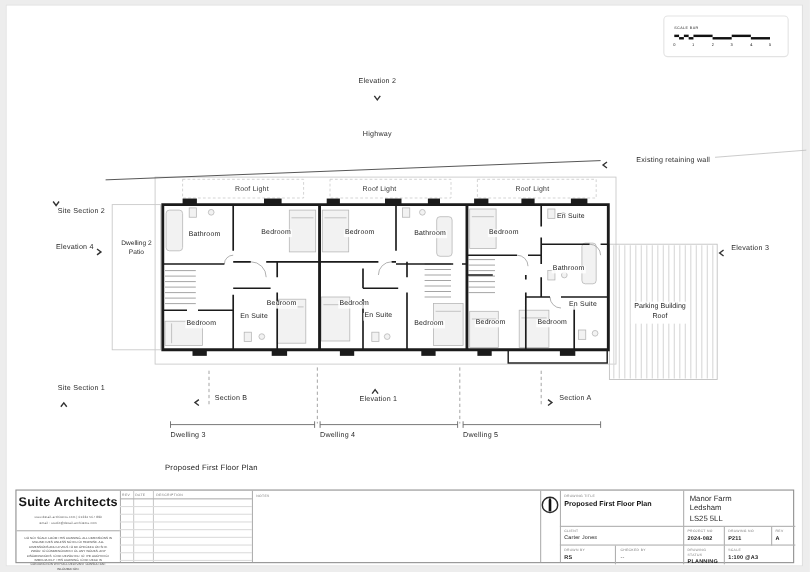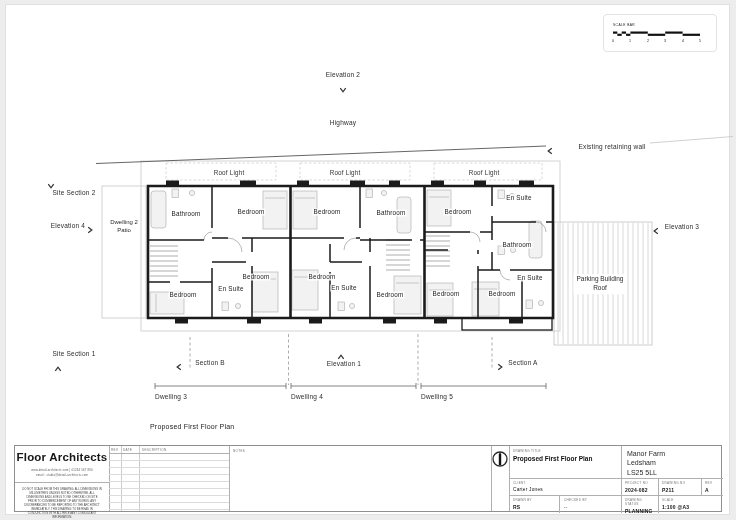--- a/index.html
+++ b/index.html
@@ -292,21 +292,21 @@
   <span class="lbl room" style="left:502px;top:294px;">Bedroom</span>
   <span class="lbl room" style="left:530px;top:278px;">En Suite</span>
 
   <div id="tb">
     <div class="tbv" style="left:94px;"></div>
     <div class="tbv" style="left:214px;"></div>
     <div class="tbv" style="left:476px;"></div>
     <div class="tbv" style="left:494px;"></div>
 
     <div class="cell" style="left:0;top:0;width:94px;height:67px;">
-      <div class="firm">Floor Architects</div>
+      <div class="firm">Suite Architects</div>
       <div class="contact" style="top:22px;">www.detail-architects.com  |  01234 567 890</div>
       <div class="contact" style="top:27px;">email : studio@detail-architects.com</div>
       <div class="disclaimer">DO NOT SCALE FROM THIS DRAWING. ALL DIMENSIONS IN MILLIMETRES UNLESS NOTED OTHERWISE. ALL DIMENSIONS AND LEVELS TO BE CHECKED ON SITE PRIOR TO COMMENCEMENT OF ANY WORKS. ANY DISCREPANCIES TO BE REPORTED TO THE ARCHITECT IMMEDIATELY. THIS DRAWING TO BE READ IN CONJUNCTION WITH ALL RELEVANT CONSULTANT INFORMATION.</div>
     </div>
 
     <div>
       <div class="rev-col" style="left:106px;"></div>
       <div class="rev-col" style="left:124px;"></div>
       <div class="rev-head">
         <span class="tb-label" style="position:absolute;left:2px;top:2px;">REV</span>

